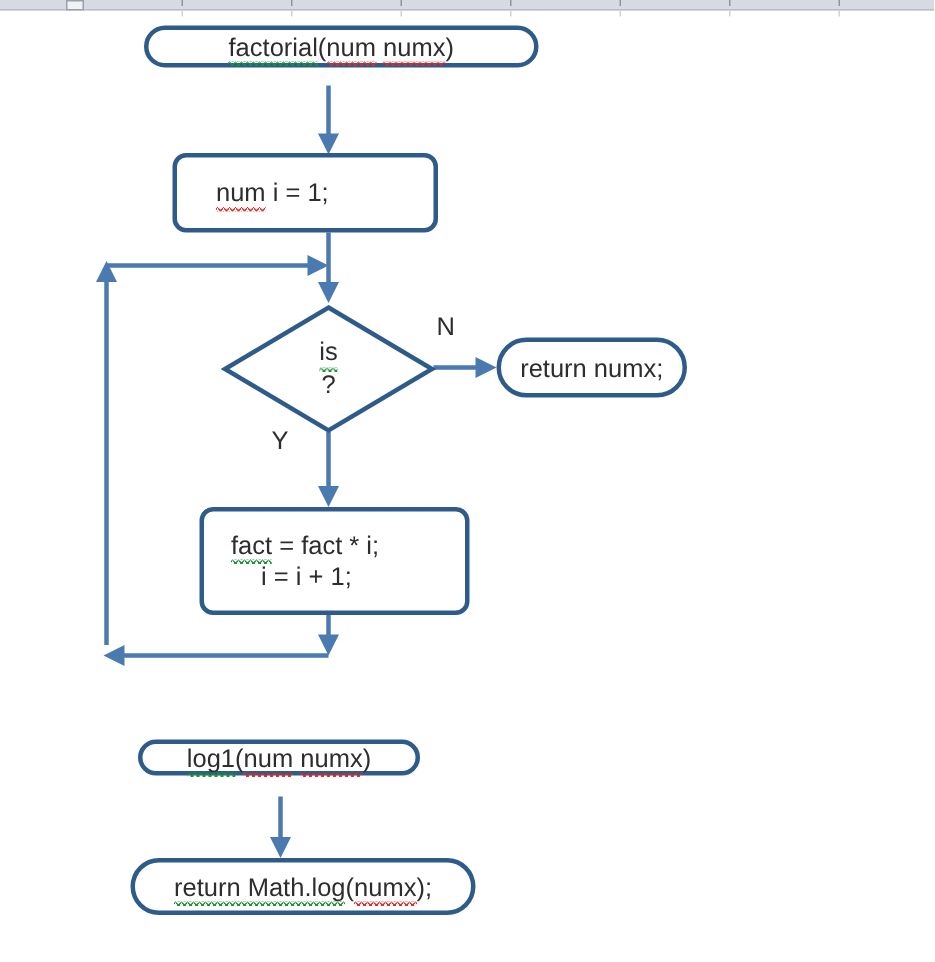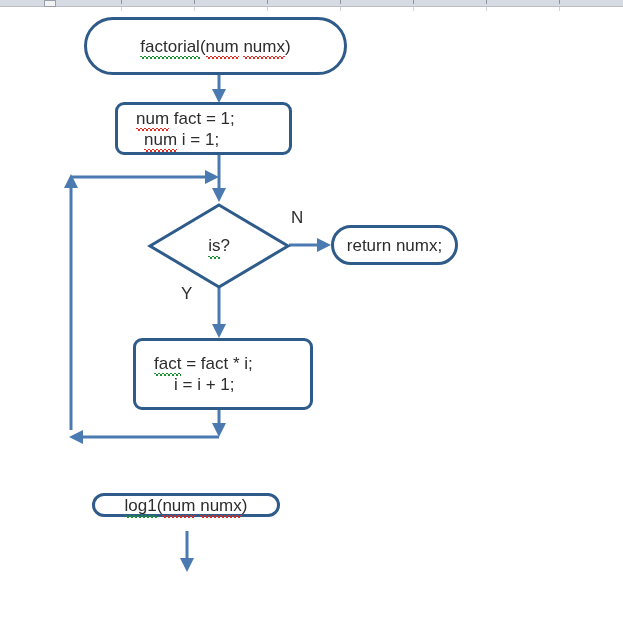--- a/index.html
+++ b/index.html
@@ -85,20 +85,21 @@
     position: absolute;
   }
   .diamond-wrap svg { display: block; }
   .diamond-text {
     position: absolute;
     left: 0;
     top: 0;
     width: 100%;
     height: 100%;
     display: flex;
+    flex-direction: column;
     align-items: center;
     justify-content: center;
     color: #2d2d2d;
     font-size: 17px;
     line-height: 22px;
     white-space: nowrap;
     pointer-events: none;
   }
 
   
@@ -202,30 +203,27 @@
 
     <line x1="219" y1="392" x2="219" y2="428"></line>
     <polygon class="arrowhead" points="219,437 212,423 226,423"></polygon>
     <line x1="219" y1="437" x2="78" y2="437"></line>
     <polygon class="arrowhead" points="69,437 83,430 83,444"></polygon>
 
     <line x1="187" y1="531" x2="187" y2="563"></line>
     <polygon class="arrowhead" points="187,572 180,558 194,558"></polygon>
   </svg>
 
-  <div class="shape terminator" style="left:84px; top:17px; width:263px; height:58px;text-align:right;">
+  <div class="shape terminator" style="left:96px; top:17px; width:263px; height:28px;text-align:right;">
     <div class="line">
       <span class="sq sq-green">factorial</span><span>(</span><span class="sq sq-red">num</span><span> </span><span class="sq sq-red">numx</span><span>)</span>
     </div>
   </div>
 
   <div class="shape process" style="left:115px; top:102px; width:177px; height:53px;">
-    <div class="line">
-      <span class="sq sq-red">num</span><span> fact = 1;</span>
-    </div>
     <div class="line" style="padding-left:8px;">
       <span class="sq sq-red">num</span><span> i = 1;</span>
     </div>
   </div>
 
   <div class="diamond-wrap" style="left:147px; top:202px; width:144px; height:88px;">
     <svg width="144" height="88" viewBox="0 0 144 88">
       <polygon points="72,3 141,44 72,85 3,44" fill="#ffffff" stroke="#2f5b8b" stroke-width="3" stroke-linejoin="miter"></polygon>
     </svg>
     <div class="diamond-text">
@@ -249,14 +247,19 @@
     </div>
     <div class="line" style="padding-left:0px;margin-left:20px;">i = i + 1;</div>
   </div>
 
   <div class="shape terminator" style="left:92px; top:493px; width:188px; height:24px;justify-content:center;">
     <div class="line">
       <span class="sq sq-green">log1</span><span>(</span><span class="sq sq-red">num</span><span> </span><span class="sq sq-red">numx</span><span>)</span>
     </div>
   </div>
 
+  <div class="shape terminator" style="left:87px; top:572px; width:230px; height:38px;">
+    <div class="line">
+      <span class="sq sq-green">return Math.log</span><span>(</span><span class="sq sq-red">numx</span><span>);</span>
+    </div>
+  </div>
 
 </div>
 
 </body></html>

